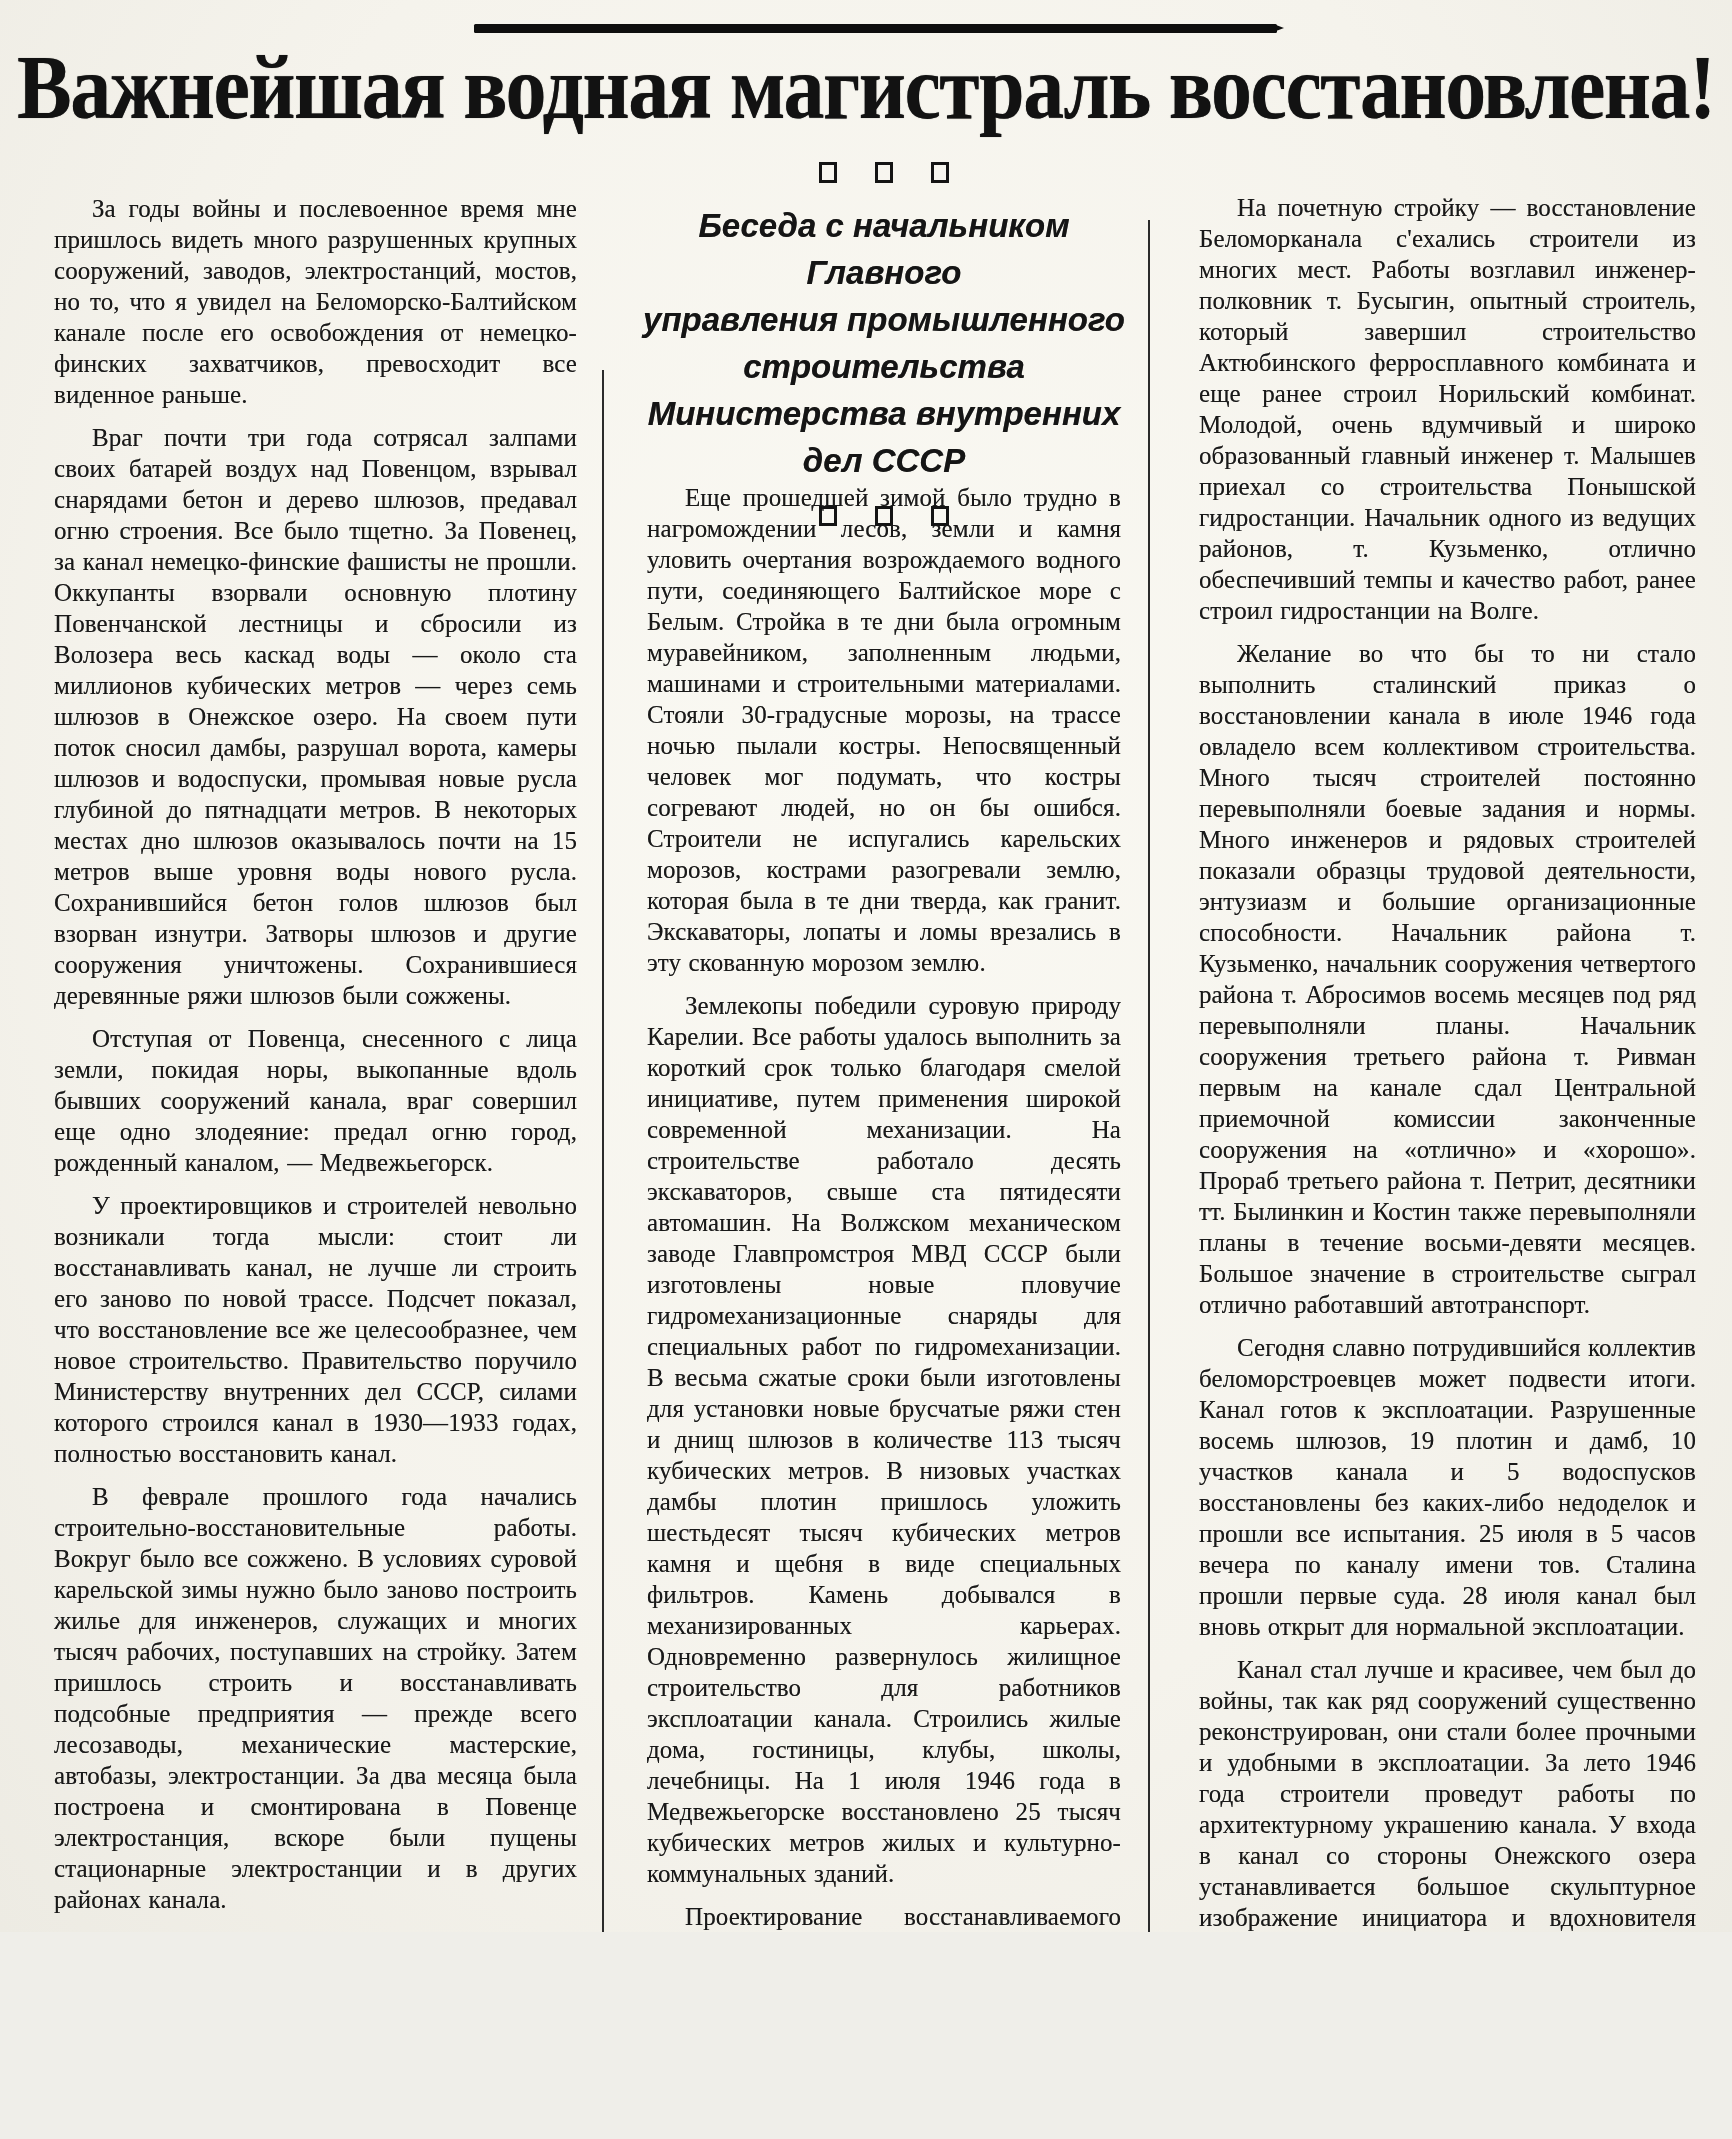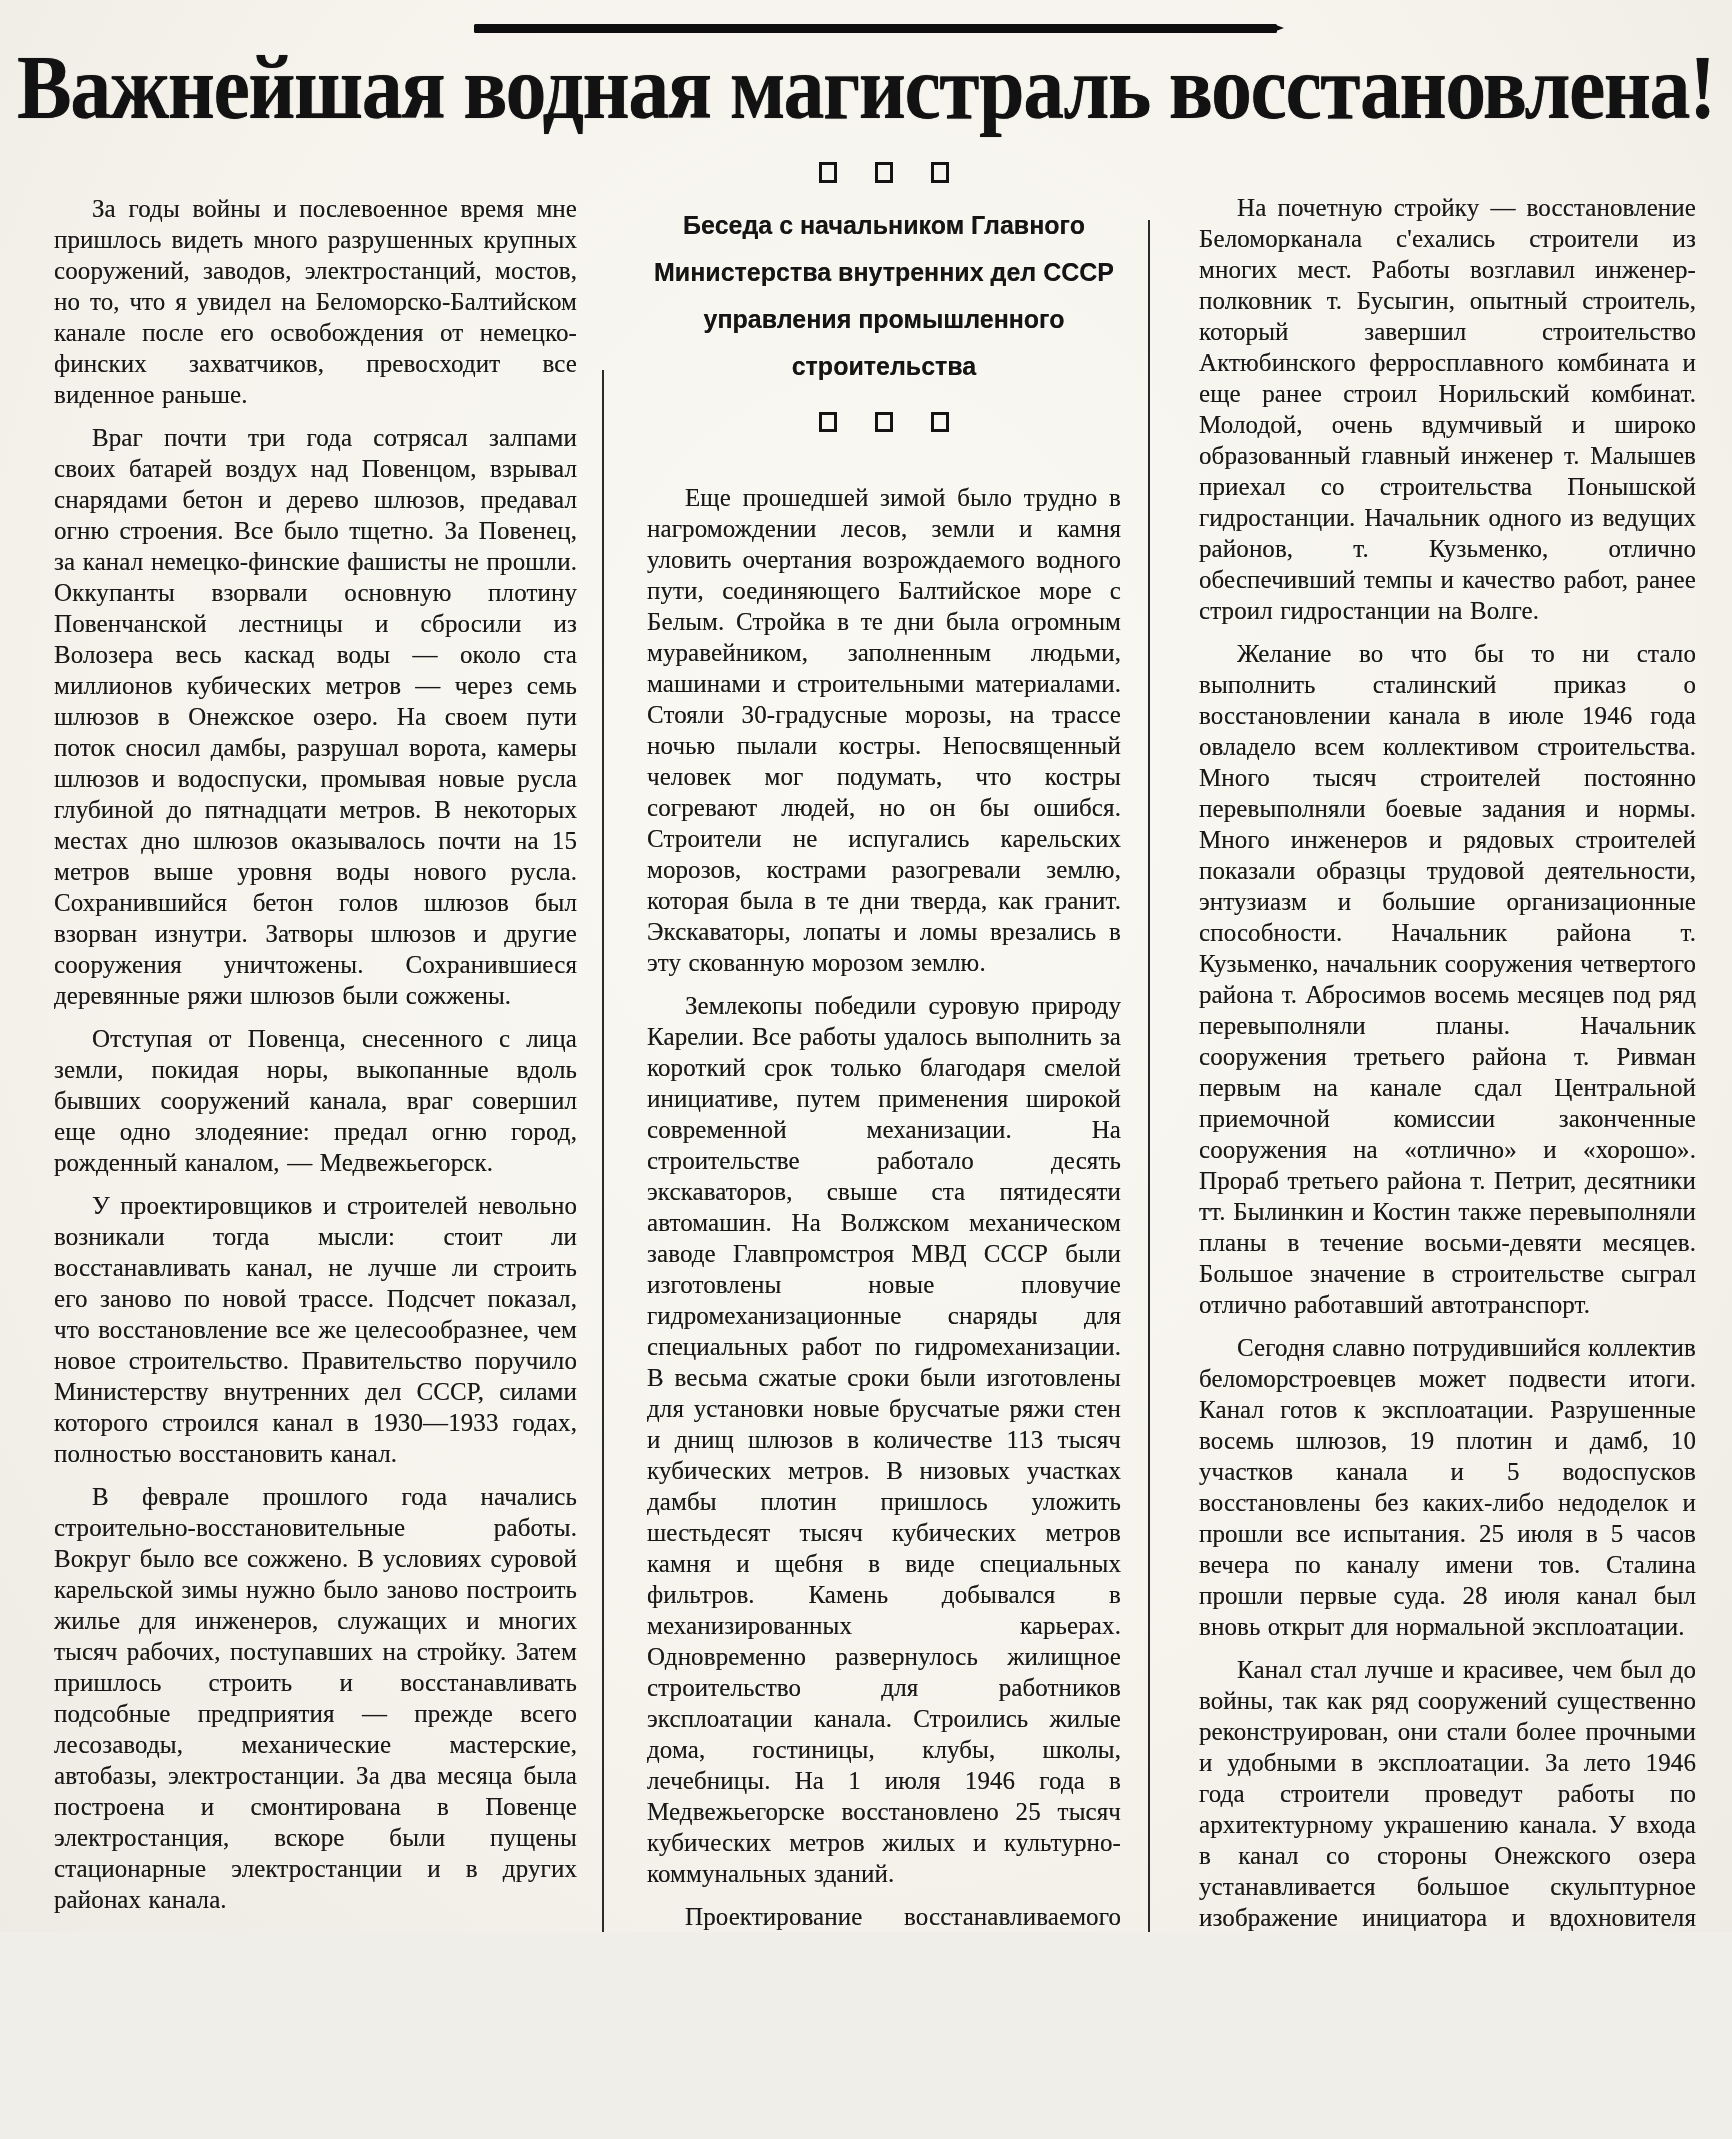--- a/index.html
+++ b/index.html
@@ -71,24 +71,25 @@
   }
   .squares.bottom { margin: 22px 0 0 0; }
   .sq {
     width: 11.7px; height: 14.6px;
     border: 3.7px solid #141414;
     background: transparent;
   }
   .byline-lines {
     font-family: "Liberation Sans", "DejaVu Sans", sans-serif;
     font-weight: bold;
-    font-size: 25px;
+    font-size: 33px;
     line-height: 47px;
     color: #151515;
     text-shadow: 0 0 0.6px rgba(10,10,10,.6);
+    font-style: italic;
   }
   .col-sep {
     position: absolute;
     width: 2.2px;
     background: #2b2b2b;
   }
   .sep1 { left: 602px;  top: 370px; height: 1713px; }
   .sep2 { left: 1148px; top: 220px; height: 1865px; }
 
   .bottom-ornament {
@@ -120,22 +121,22 @@
   <div class="col-sep sep2"></div>
 
   <div class="byline-block">
     <div class="squares">
       <span class="sq"></span>
       <span class="sq"></span>
       <span class="sq"></span>
     </div>
     <div class="byline-lines">
       <div>Беседа с начальником Главного</div>
+      <div>управления промышленного строительства</div>
       <div>Министерства внутренних дел СССР</div>
-      <div>управления промышленного строительства</div>
     </div>
     <div class="squares bottom">
       <span class="sq"></span>
       <span class="sq"></span>
       <span class="sq"></span>
     </div>
   </div>
 
   <div class="col col1">
     <p>За годы войны и послевоенное время мне пришлось видеть много разрушенных крупных сооружений, заводов, электростанций, мостов, но то, что я увидел на Беломорско-Балтийском канале после его освобождения от немецко-финских захватчиков, превосходит все виденное раньше.</p>

